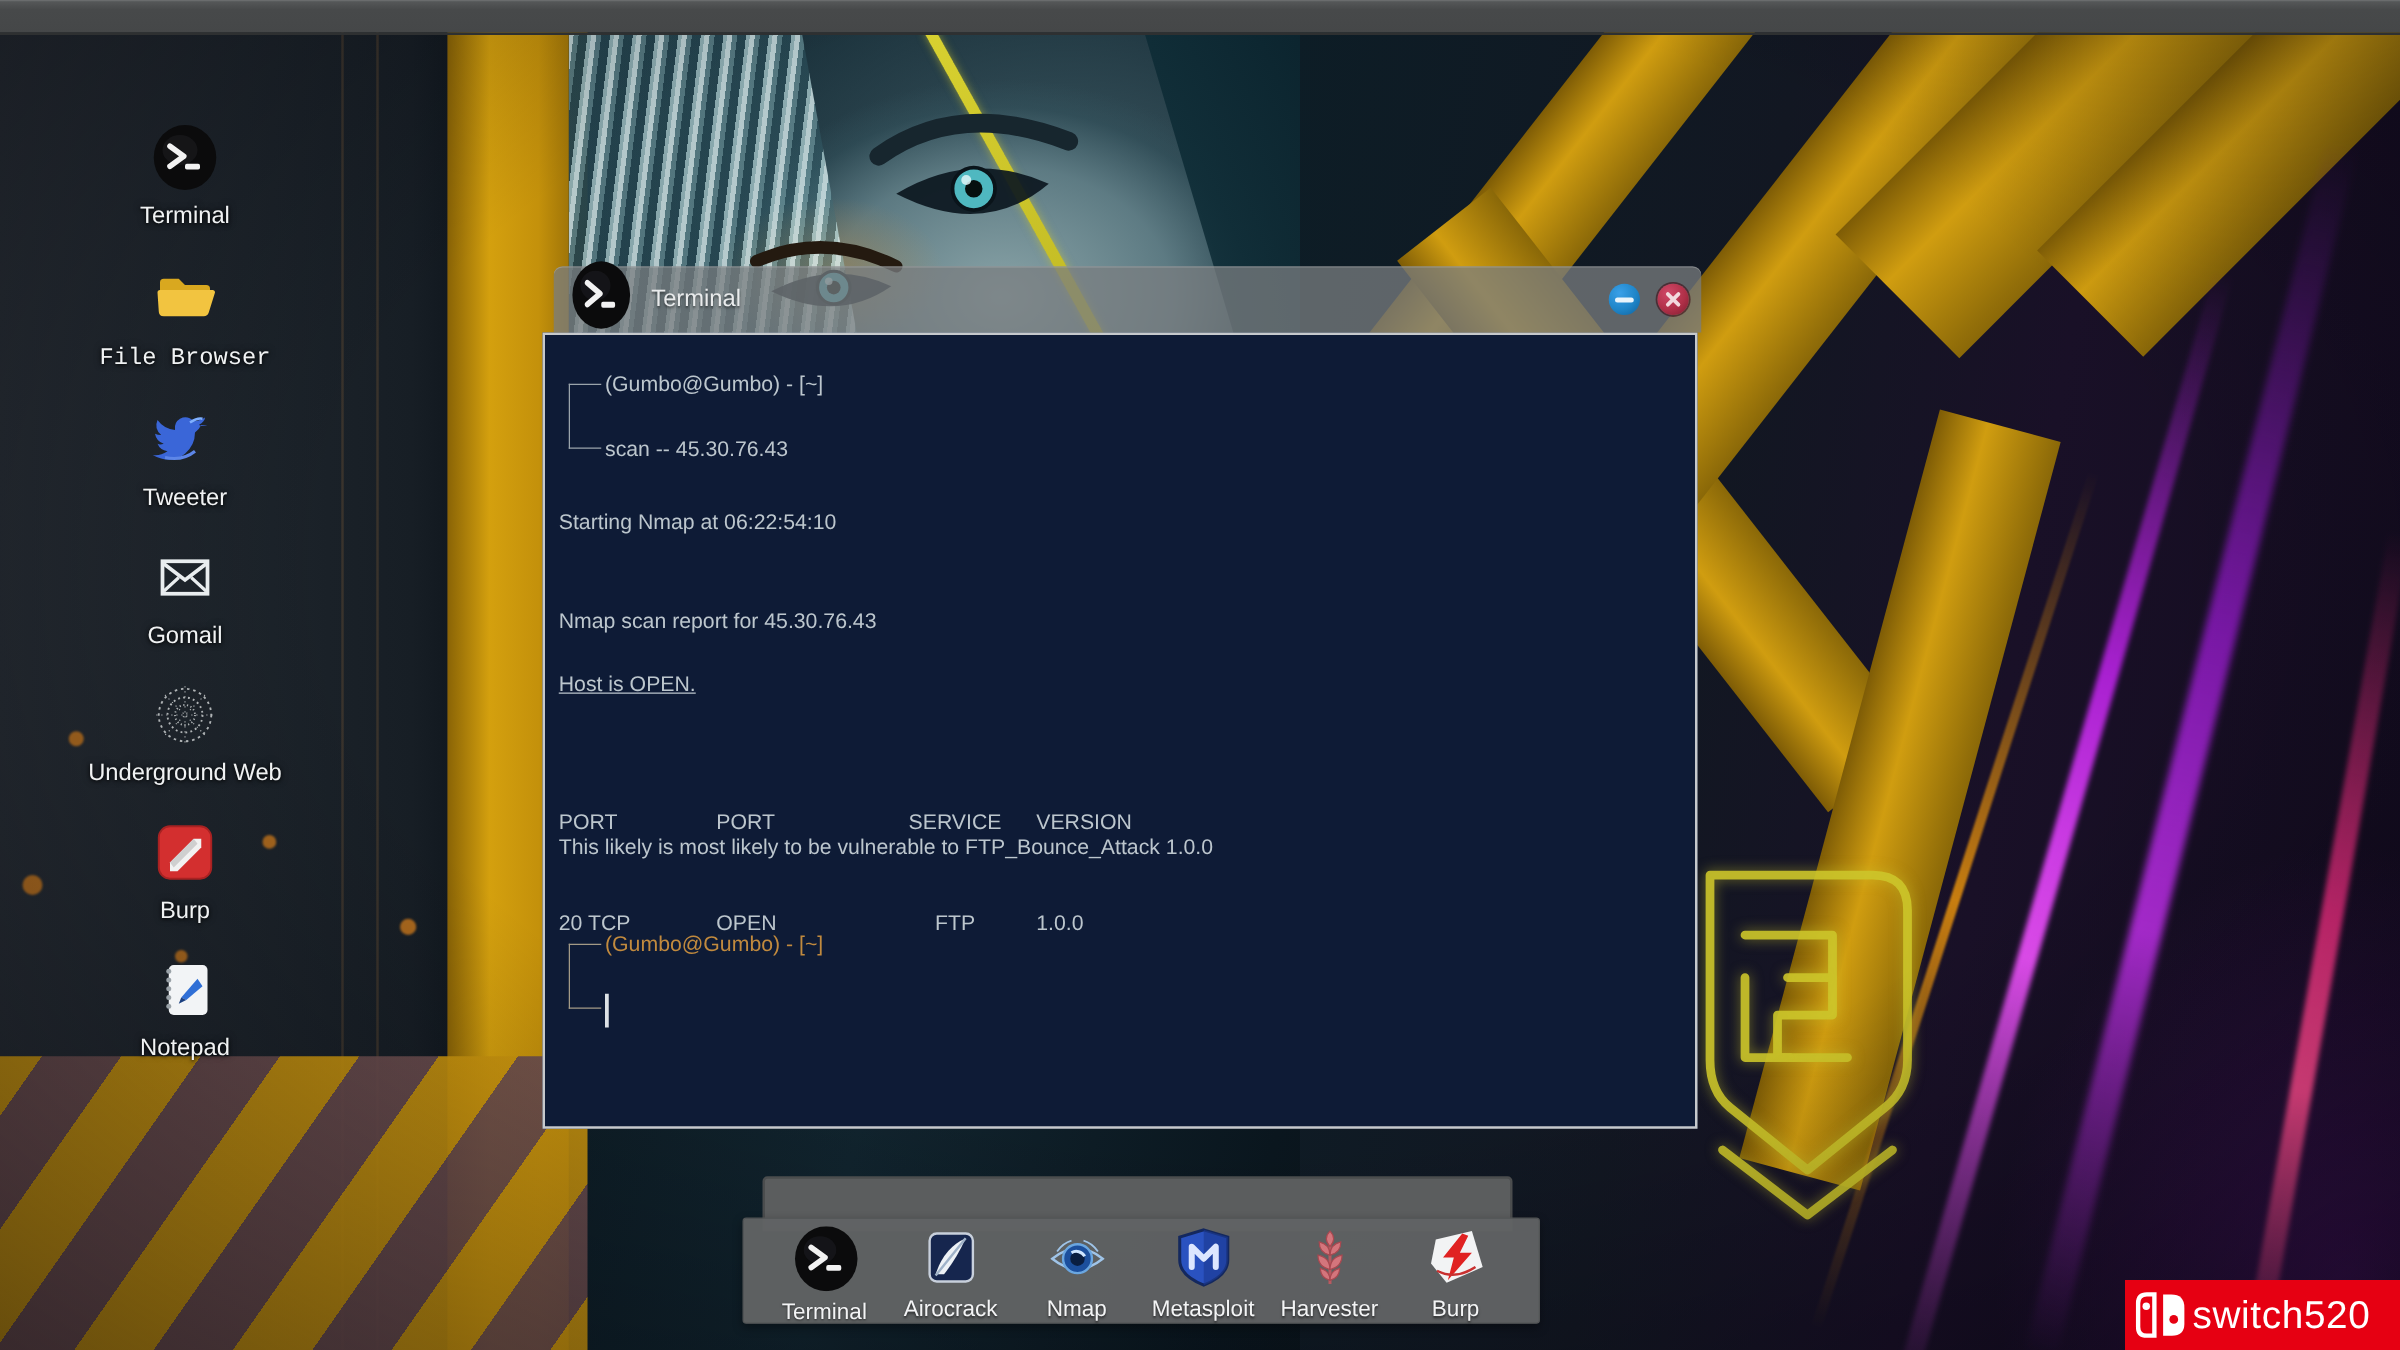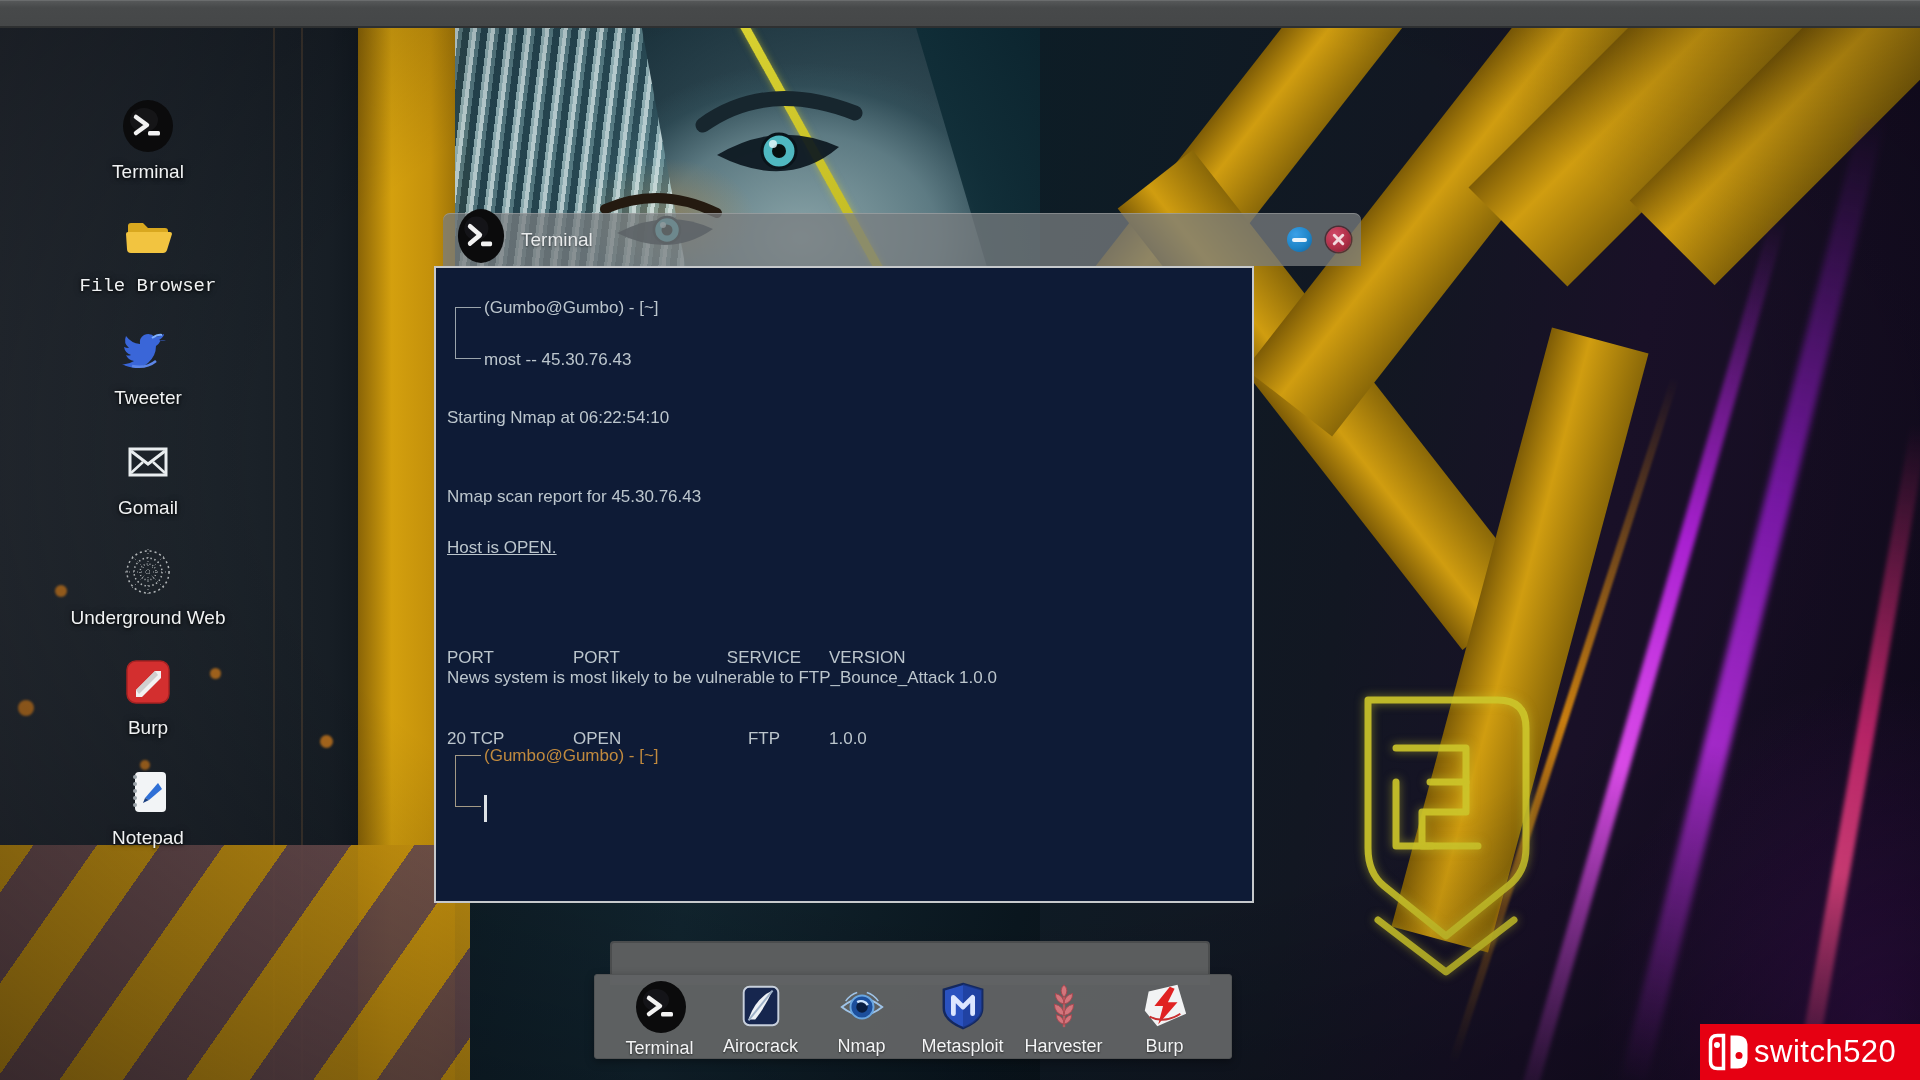--- a/index.html
+++ b/index.html
@@ -88,21 +88,21 @@
   .btn-min { background:radial-gradient(circle at 35% 30%, #3aa0e8, #1f85c8 55%, #10619c); }
   .btn-min::after { content:""; position:absolute; left:5px; top:11px; width:15px; height:3.5px;
     background:#eaf4fb; border-radius:2px; }
   .btn-close { background:radial-gradient(circle at 35% 30%, #d04868, #b03048 55%, #7e1c30);
     box-shadow:0 0 0 1.5px rgba(60,10,20,.6); }
   .btn-close::before, .btn-close::after { content:""; position:absolute; left:11px; top:5px;
     width:3px; height:15px; background:#f2dade; border-radius:2px; }
   .btn-close::before { transform:rotate(45deg); }
   .btn-close::after { transform:rotate(-45deg); }
 
-  .term-body { position:absolute; left:0; top:53px; width:820px; height:637px;
+  .term-body { position:absolute; left:0; top:53px; width:924px; height:637px;
     background:#0e1b36; border:2px solid #c6c9cc; font-size:17px; color:#bcc6cd; cursor:text; }
   .t-abs { position:absolute; white-space:pre; }
   .prompt { position:absolute; left:0; padding-left:48px; }
   .bracket { position:absolute; left:19px; top:25px; width:26px; height:52px;
     border-left:1.5px solid #9aa4ab; border-top:1.5px solid #9aa4ab; border-bottom:1.5px solid #9aa4ab; }
   .prow { height:52px; display:flex; align-items:center; }
   .t-prompt1 { top:14px; }
   .t-prompt2 { top:462px; color:#c18a3e; }
   .t-prompt2 .bracket { border-color:#a39a86; }
   #tStart  { left:11px; top:140px; }
@@ -302,34 +302,34 @@
     </div>
 
     <div class="term-body">
 
       <div class="prompt t-prompt1">
         <div class="bracket"></div>
         <div class="prow">
           <span>(Gumbo@Gumbo) - [~]</span>
         </div>
         <div class="prow">
-          <span>most -- 45.30.76.43</span>
+          <span>scan -- 45.30.76.43</span>
         </div>
       </div>
 
       <div class="t-abs" id="tStart">Starting Nmap at 06:22:54:10</div>
       <div class="t-abs" id="tReport">Nmap scan report for 45.30.76.43</div>
       <div class="t-abs" id="tHost">Host is OPEN.</div>
 
       <div class="t-abs t-table">
         <div><span class="tcell tc0">PORT</span><span class="tcell tc1">PORT</span><span class="tcell tc2">SERVICE</span><span class="tcell">VERSION</span></div>
         <div><span class="tcell tc0">20 TCP</span><span class="tcell tc1">OPEN</span><span class="tcell tc2">FTP</span><span class="tcell">1.0.0</span></div>
       </div>
 
-      <div class="t-abs" id="tVuln">News system is most likely to be vulnerable to FTP_Bounce_Attack 1.0.0</div>
+      <div class="t-abs" id="tVuln">This likely is most likely to be vulnerable to FTP_Bounce_Attack 1.0.0</div>
 
       <div class="prompt t-prompt2">
         <div class="bracket"></div>
         <div class="prow">
           <span>(Gumbo@Gumbo) - [~]</span>
         </div>
         <div class="prow">
           <span></span>
           <span class="cursor"></span>
         </div>

